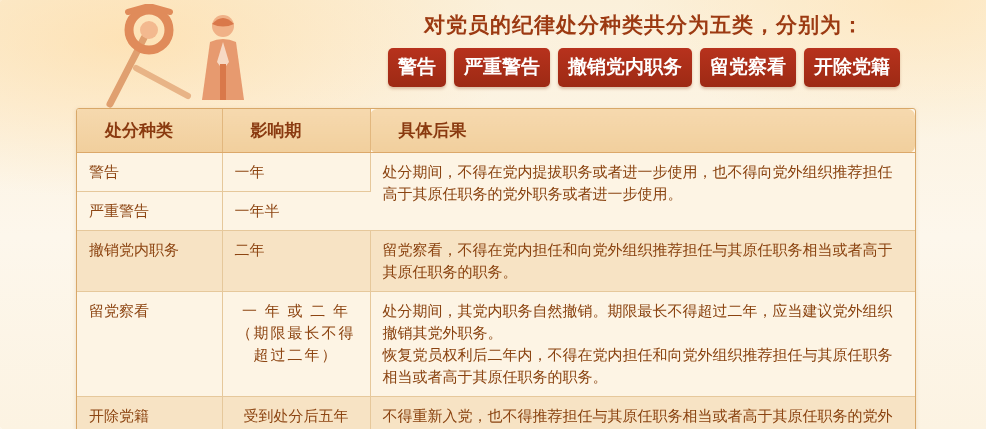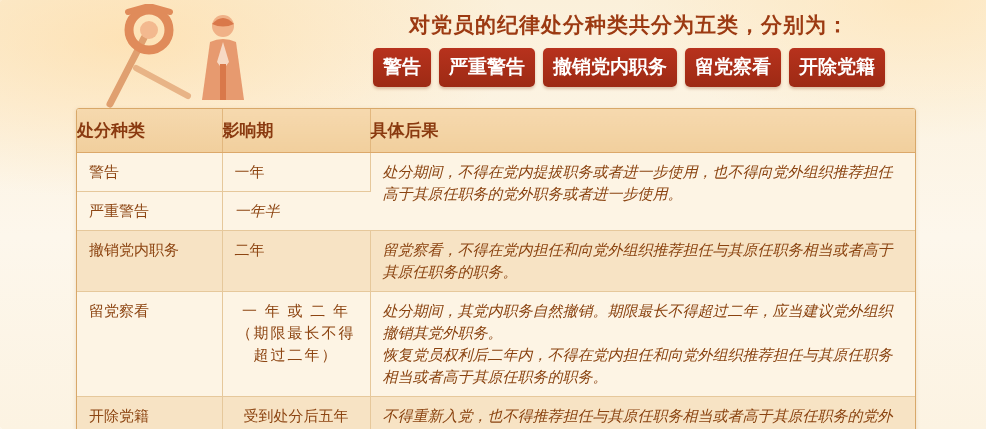--- a/index.html
+++ b/index.html
@@ -20,21 +20,21 @@
     position:absolute;left:0;top:0;width:520px;height:200px;
     background:radial-gradient(ellipse at 25% 20%, rgba(255,214,150,0.55), rgba(255,214,150,0) 70%);
   }
   .bg-right{
     position:absolute;right:0;top:0;width:360px;height:140px;
     background:radial-gradient(ellipse at 80% 0%, rgba(255,226,178,0.6), rgba(255,226,178,0) 70%);
   }
 
   
   .header{
-    position:absolute;left:304px;top:10px;width:650px;
+    position:absolute;left:319px;top:10px;width:650px;
     text-align:center;
   }
   .header .title{
     font-size:21px;color:#9c3a12;font-weight:bold;letter-spacing:1px;
     line-height:30px;
     font-family:"Liberation Serif","DejaVu Serif",serif;
   }
   .chips{
     margin-top:8px;display:flex;justify-content:center;gap:8px;
   }
@@ -59,36 +59,36 @@
     background:#fff8ec;
     box-shadow:0 1px 4px rgba(160,110,50,0.18);
   }
   table{border-collapse:collapse;width:100%;table-layout:fixed;}
   col.c1{width:145px;}
   col.c2{width:148px;}
   col.c3{width:545px;}
   thead th{
     background:linear-gradient(180deg,#f6d9ae,#f1cf9d);
     color:#8a3a10;font-size:17px;font-weight:bold;
-    text-align:left;padding:10px 0;
+    text-align:left;padding:10px 28px;
     border-right:1px solid #e2b float;
     border-right:1px solid #e2b77e;
     border-bottom:1px solid #dca86a;
     font-family:"Liberation Serif","DejaVu Serif",serif;
   }
-  thead th:last-child{border-right:none;}
+  thead th:last-child{border-right:none;border-radius:7px;}
   tbody td{
     font-size:15px;color:#8d4512;
     padding:8px 12px;vertical-align:top;line-height:22px;
     border-right:1px solid #e6c characters;
     border-right:1px solid #e6c89b;
     border-bottom:1px solid #e6c89b;
     font-family:"Liberation Serif","DejaVu Serif",serif;
   }
-  tbody td:last-child{border-right:none;font-style:italic;}
+  tbody td:last-child{border-right:none;}
   tbody tr:last-child td{border-bottom:none;}
   tbody tr.odd td{background:#fdf4e4;}
   tbody tr.even td{background:#f7e3c4;}
   td.center{text-align:center;}
   td.desc{color:#8a4310;}
   .spread{letter-spacing:2px;margin-left:8px;}
 </style>
 </head>
 <body>
 

